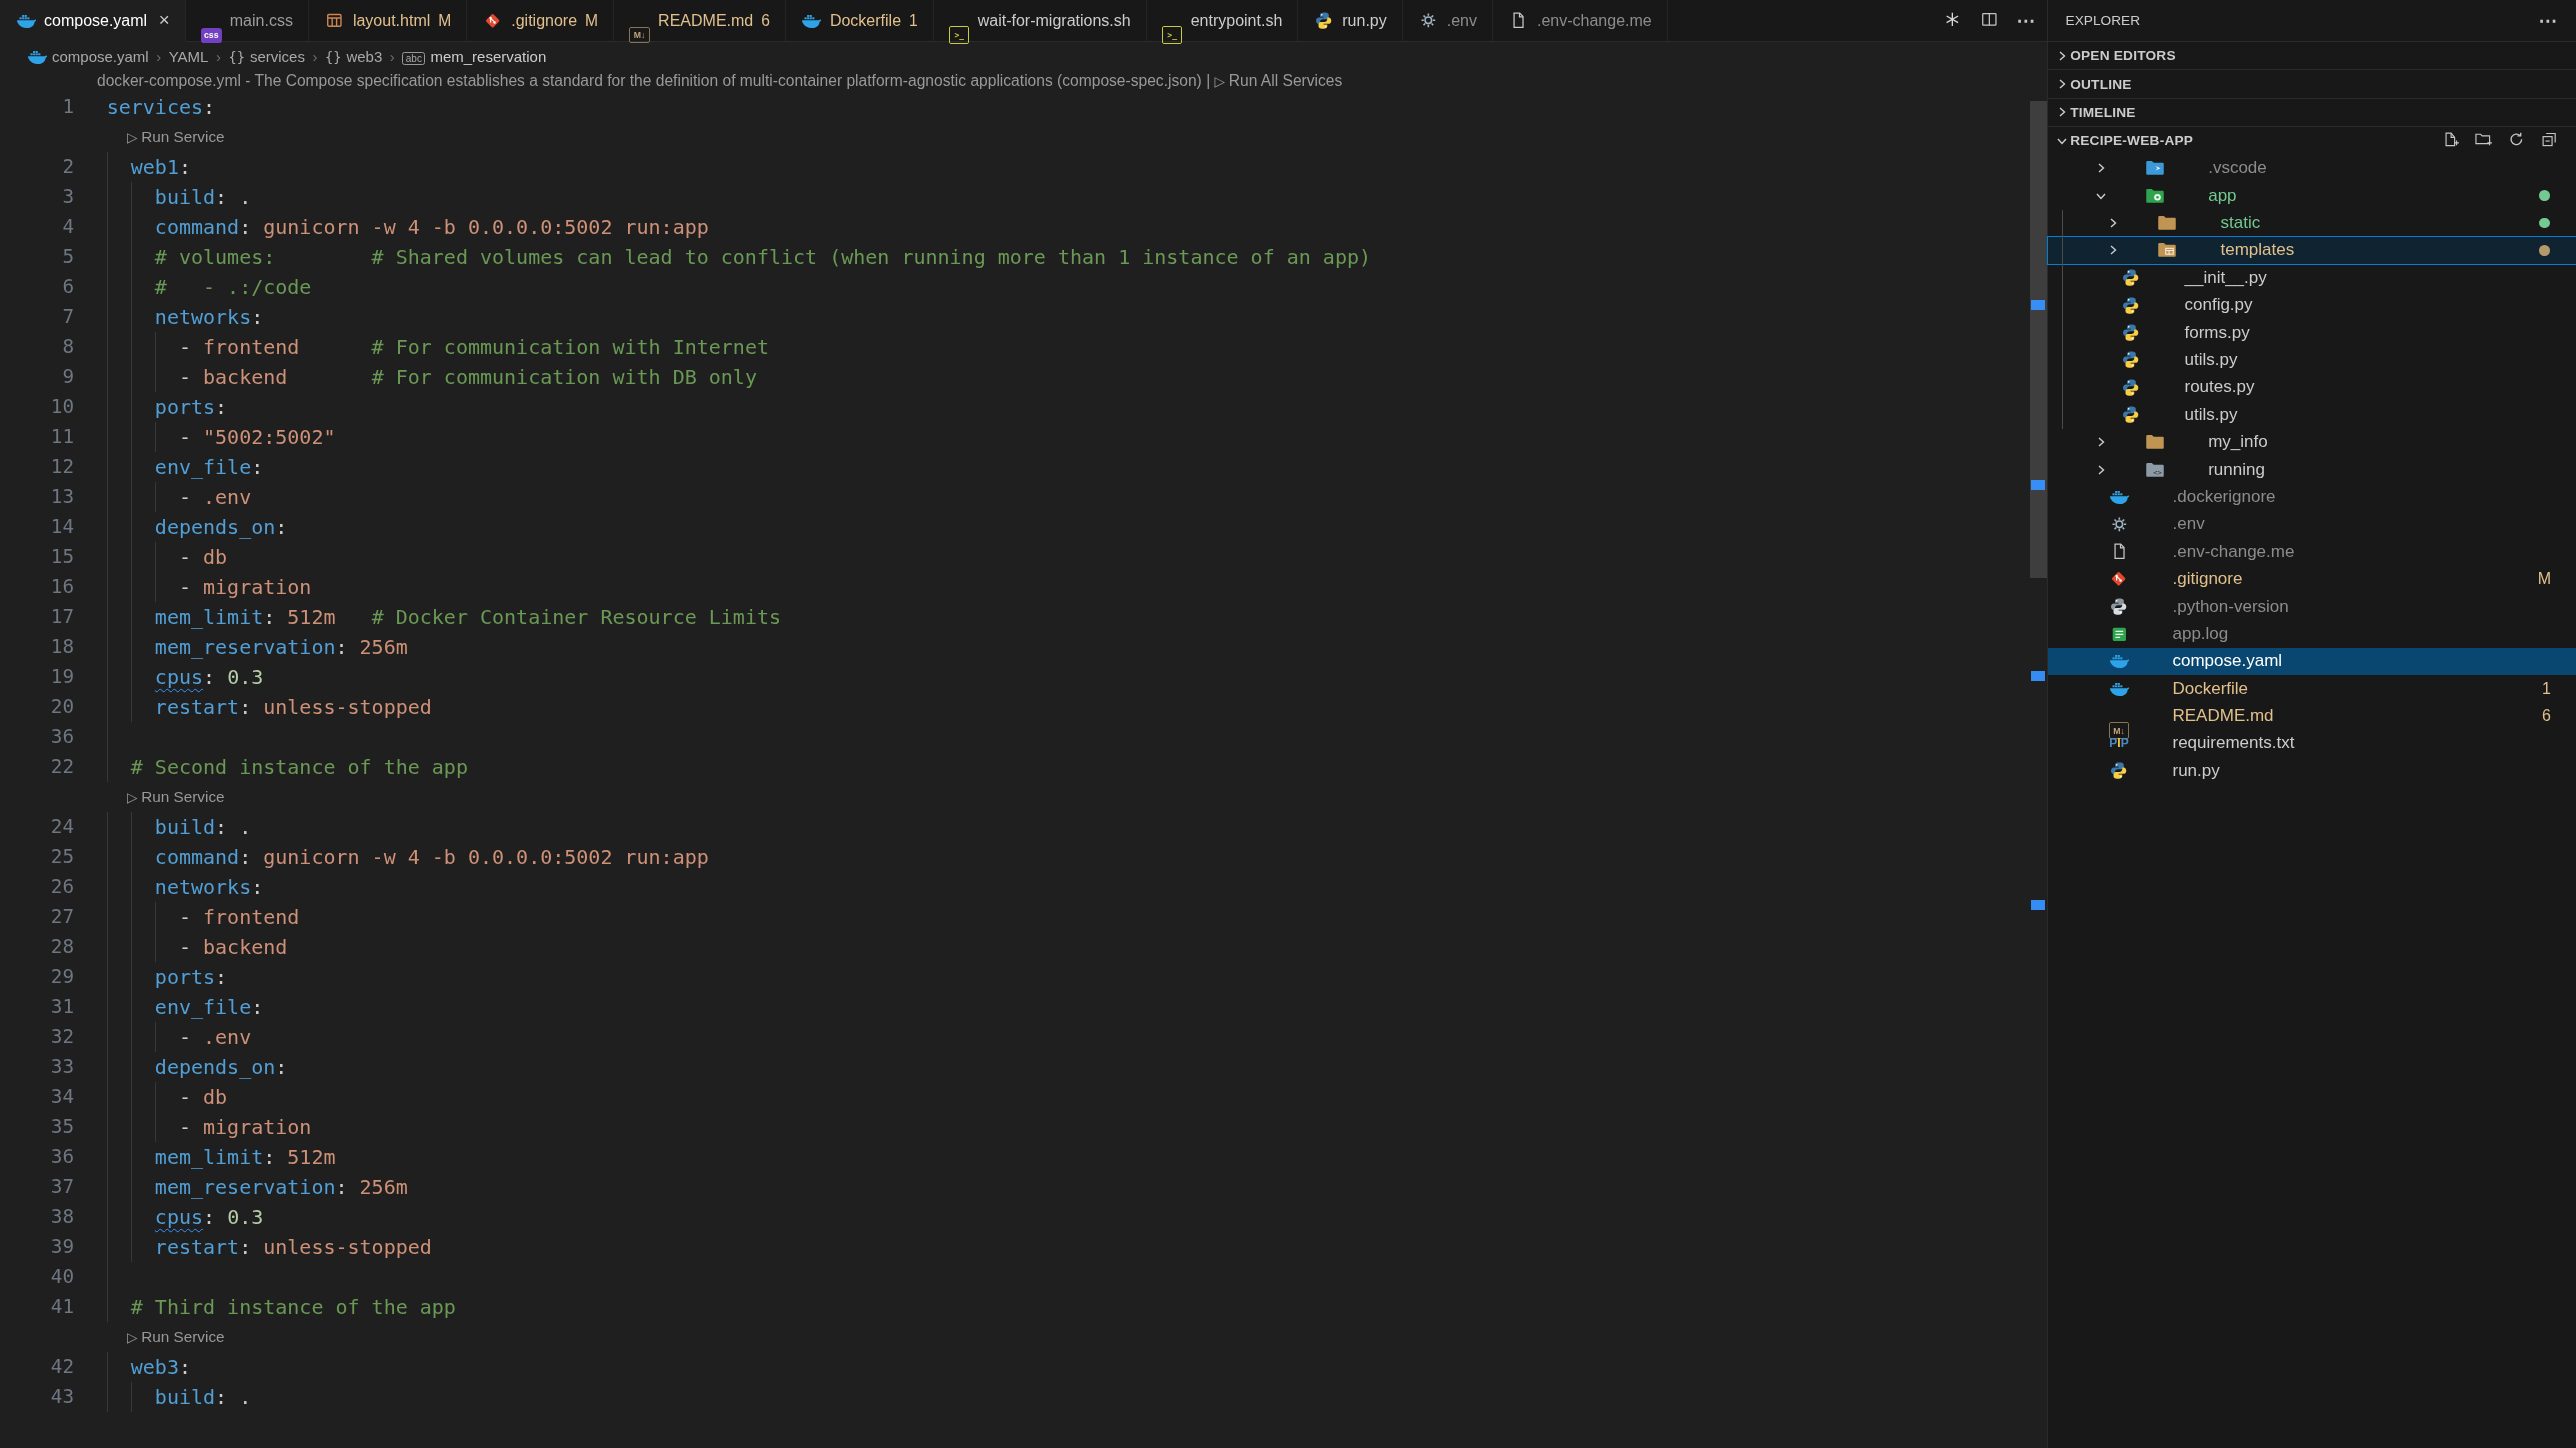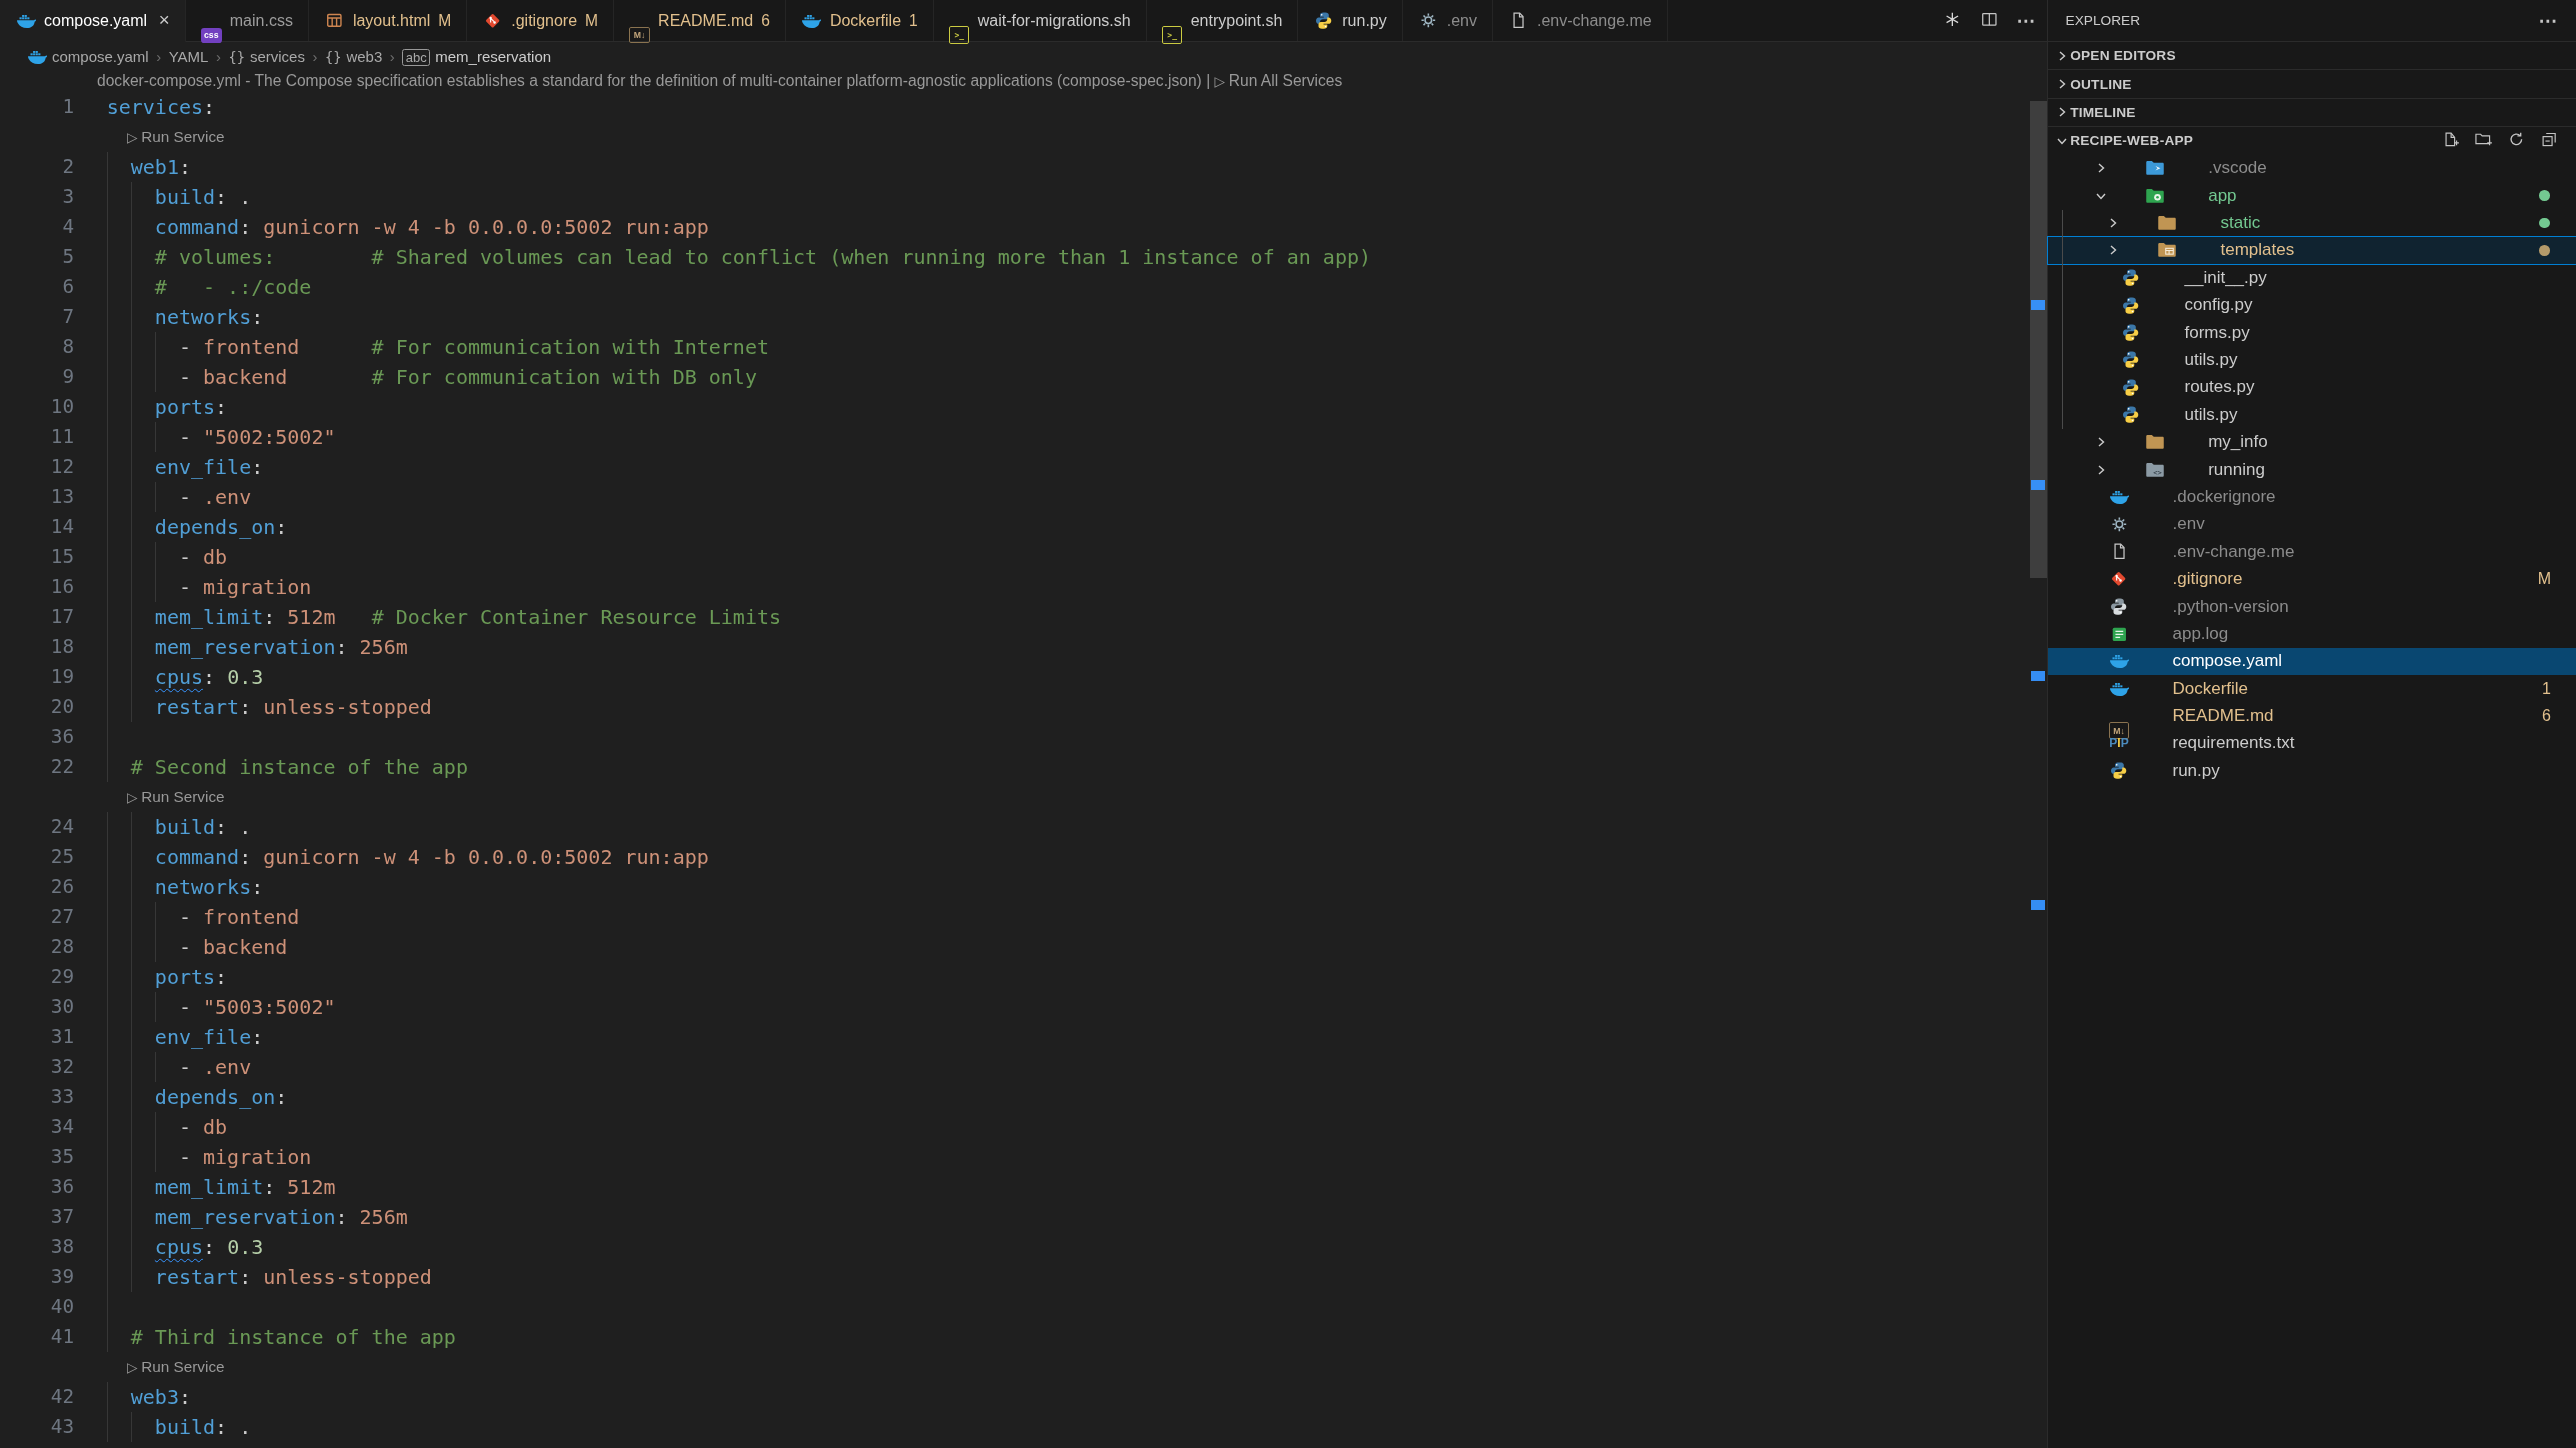--- a/index.html
+++ b/index.html
@@ -18,21 +18,21 @@
   .ticon{width:21px;height:20px;display:flex;align-items:center;justify-content:center;flex:none;}
   .editor-actions{position:absolute;right:10px;top:0;height:41px;display:flex;align-items:center;gap:16px;}
   .ea-btn{display:flex;align-items:center;justify-content:center;width:21px;height:21px;cursor:pointer;}
   .more{font-size:18.7px;color:#C5C5C5;letter-spacing:1.2px;font-weight:bold;}
   
   .breadcrumbs{height:29px;display:flex;align-items:center;padding-left:26px;background:#1F1F1F;
                font-size:15px;color:#A9A9A9;gap:5px;white-space:nowrap;}
   .bc-sep{color:#6e6e6e;font-size:15px;padding:0 2.5px;}
   .bc-item{display:flex;align-items:center;gap:5px;cursor:pointer;}
   .bc-braces{color:#A9A9A9;font-family:"DejaVu Sans Mono",monospace;font-size:13.7px;}
-  .bc-abc{border:0.9px solid #999;border-radius:2.5px;font-size:13px;padding:0 2.5px;color:#A9A9A9;}
+  .bc-abc{border:0.9px solid #999;border-radius:2.5px;font-size:10px;padding:0 2.5px;color:#A9A9A9;}
   
   .editor{position:absolute;left:0;top:70px;width:2047px;height:1379px;overflow:hidden;}
   .inforow{height:22.4px;line-height:21px;padding-left:97px;font-size:15.6px;color:#999999;white-space:pre;}
   .inforow .lens-action{cursor:pointer;}
   .crow{height:30px;line-height:30px;display:flex;position:relative;
         font-family:"DejaVu Sans Mono",monospace;font-size:20px;white-space:pre;}
   .ln{width:74px;padding-right:8.7px;text-align:right;color:#6E7681;font-size:19.3px;flex:none;}
   .lc{position:relative;padding-left:24px;}
   .g{position:absolute;top:0;bottom:0;width:0.6px;background:#373737;}
   .lensrow{height:30px;display:flex;align-items:center;padding-left:127px;
@@ -270,21 +270,20 @@
           <div class="lensrow">
             <span class="play">▷</span>
             <span>Run Service</span>
           </div>
           <div class="crow"><span class="ln">24</span><span class="lc"><span class="g" style="left:24px"></span><span class="g" style="left:48px"></span><span class="tk-w">    </span><span class="tk-k">build</span><span class="tk-p">:</span><span class="tk-w"> </span><span class="tk-p">.</span></span></div>
           <div class="crow"><span class="ln">25</span><span class="lc"><span class="g" style="left:24px"></span><span class="g" style="left:48px"></span><span class="tk-w">    </span><span class="tk-k">command</span><span class="tk-p">:</span><span class="tk-w"> </span><span class="tk-s">gunicorn -w 4 -b 0.0.0.0:5002 run:app</span></span></div>
           <div class="crow"><span class="ln">26</span><span class="lc"><span class="g" style="left:24px"></span><span class="g" style="left:48px"></span><span class="tk-w">    </span><span class="tk-k">networks</span><span class="tk-p">:</span></span></div>
           <div class="crow"><span class="ln">27</span><span class="lc"><span class="g" style="left:24px"></span><span class="g" style="left:48px"></span><span class="g" style="left:72px"></span><span class="tk-w">      </span><span class="tk-d">- </span><span class="tk-s">frontend</span></span></div>
           <div class="crow"><span class="ln">28</span><span class="lc"><span class="g" style="left:24px"></span><span class="g" style="left:48px"></span><span class="g" style="left:72px"></span><span class="tk-w">      </span><span class="tk-d">- </span><span class="tk-s">backend</span></span></div>
           <div class="crow"><span class="ln">29</span><span class="lc"><span class="g" style="left:24px"></span><span class="g" style="left:48px"></span><span class="tk-w">    </span><span class="tk-k">ports</span><span class="tk-p">:</span></span></div>
-          <div class="crow"><span class="ln">30</span><span class="lc"><span class="g" style="left:24px"></span><span class="g" style="left:48px"></span><span class="g" style="left:72px"></span><span class="tk-w">      </span><span class="tk-d">- </span><span class="tk-s">"5003:5002"</span></span></div>
           <div class="crow"><span class="ln">31</span><span class="lc"><span class="g" style="left:24px"></span><span class="g" style="left:48px"></span><span class="tk-w">    </span><span class="tk-k">env_file</span><span class="tk-p">:</span></span></div>
           <div class="crow"><span class="ln">32</span><span class="lc"><span class="g" style="left:24px"></span><span class="g" style="left:48px"></span><span class="g" style="left:72px"></span><span class="tk-w">      </span><span class="tk-d">- </span><span class="tk-s">.env</span></span></div>
           <div class="crow"><span class="ln">33</span><span class="lc"><span class="g" style="left:24px"></span><span class="g" style="left:48px"></span><span class="tk-w">    </span><span class="tk-k">depends_on</span><span class="tk-p">:</span></span></div>
           <div class="crow"><span class="ln">34</span><span class="lc"><span class="g" style="left:24px"></span><span class="g" style="left:48px"></span><span class="g" style="left:72px"></span><span class="tk-w">      </span><span class="tk-d">- </span><span class="tk-s">db</span></span></div>
           <div class="crow"><span class="ln">35</span><span class="lc"><span class="g" style="left:24px"></span><span class="g" style="left:48px"></span><span class="g" style="left:72px"></span><span class="tk-w">      </span><span class="tk-d">- </span><span class="tk-s">migration</span></span></div>
           <div class="crow"><span class="ln">36</span><span class="lc"><span class="g" style="left:24px"></span><span class="g" style="left:48px"></span><span class="tk-w">    </span><span class="tk-k">mem_limit</span><span class="tk-p">:</span><span class="tk-w"> </span><span class="tk-s">512m</span></span></div>
           <div class="crow"><span class="ln">37</span><span class="lc"><span class="g" style="left:24px"></span><span class="g" style="left:48px"></span><span class="tk-w">    </span><span class="tk-k">mem_reservation</span><span class="tk-p">:</span><span class="tk-w"> </span><span class="tk-s">256m</span></span></div>
           <div class="crow"><span class="ln">38</span><span class="lc"><span class="g" style="left:24px"></span><span class="g" style="left:48px"></span><span class="tk-w">    </span><span class="tk-k sq">cpus</span><span class="tk-p">:</span><span class="tk-w"> </span><span class="tk-n">0.3</span></span></div>
           <div class="crow"><span class="ln">39</span><span class="lc"><span class="g" style="left:24px"></span><span class="g" style="left:48px"></span><span class="tk-w">    </span><span class="tk-k">restart</span><span class="tk-p">:</span><span class="tk-w"> </span><span class="tk-s">unless-stopped</span></span></div>
           <div class="crow"><span class="ln">40</span><span class="lc"><span class="g" style="left:24px"></span></span></div>

